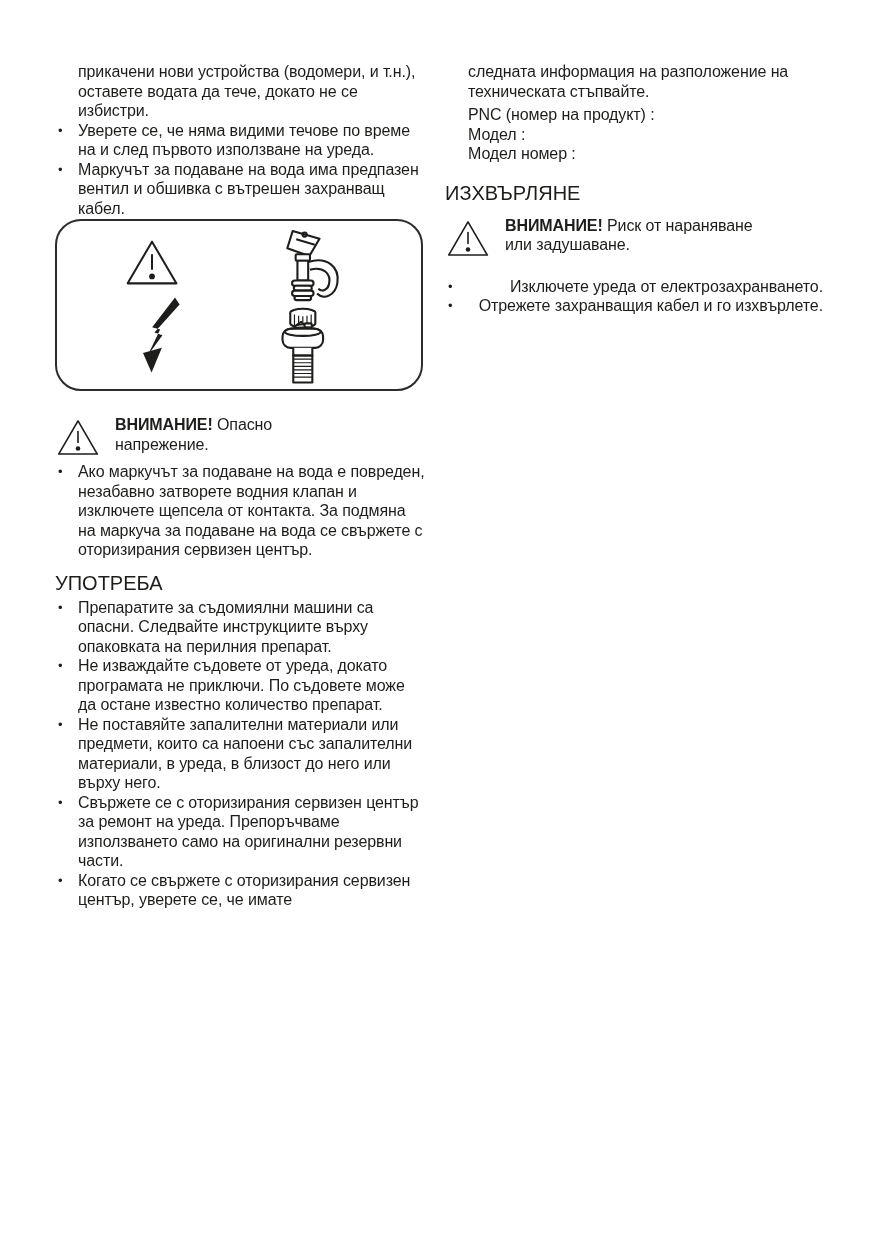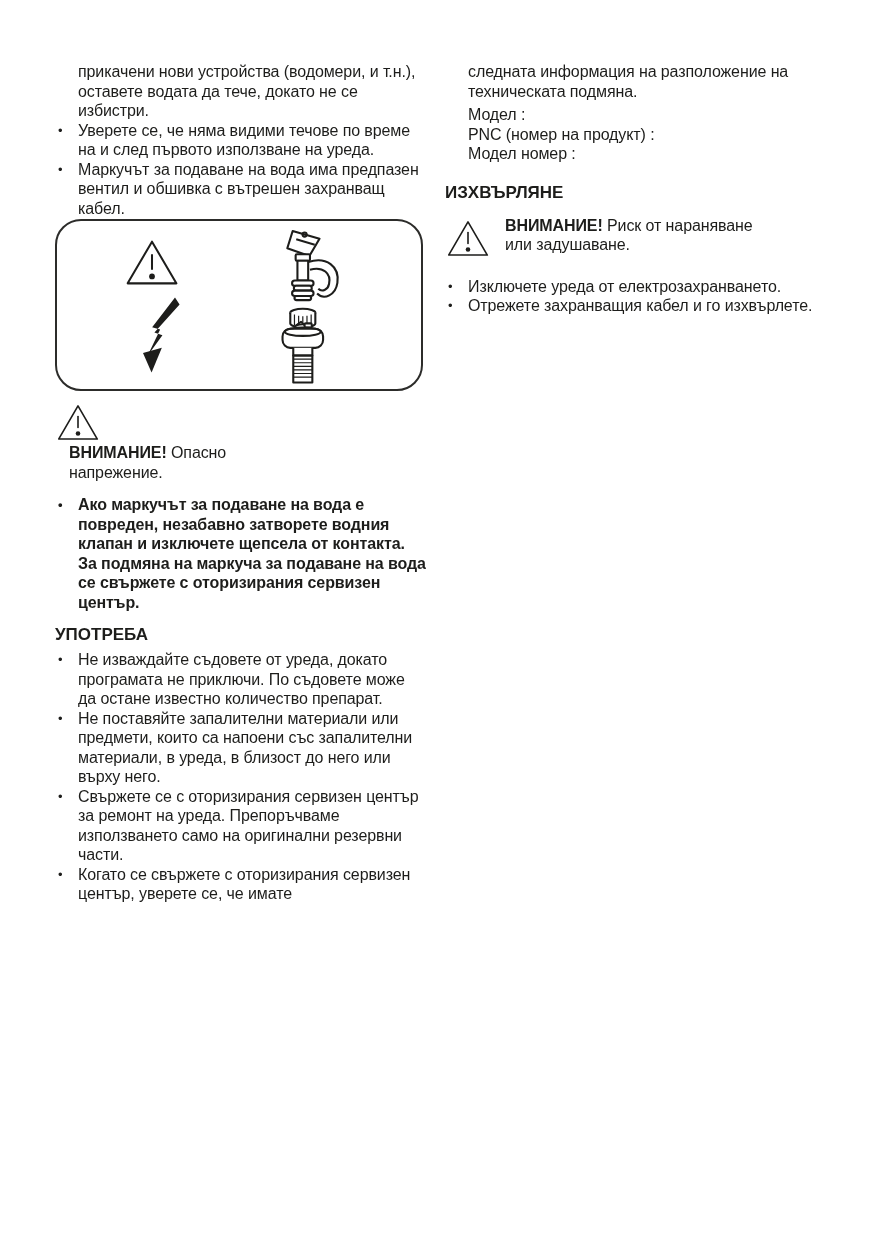--- a/index.html
+++ b/index.html
@@ -18,30 +18,30 @@
   .bullets li { position:relative; padding-left:23px; }
   .bullets li::before { content:"•"; position:absolute; left:3px; top:0; font-size:13px; }
   .figure-box {
     margin-top:1px; width:368px; height:172px;
     border:2px solid #2c2c2a; border-radius:26px; position:relative; background:#fff;
   }
   .fig-triangle { position:absolute; left:66px;  top:16px; width:58px; height:51px; }
   .fig-bolt     { position:absolute; left:86px;  top:74px; width:40px; height:80px; }
   .fig-tap      { position:absolute; left:208px; top:4px;  width:78px; height:161px; }
   .warn { display:flex; align-items:flex-start; }
-  .warn-l { margin-top:9px;flex-direction:column; }
+  .warn-l { margin-top:24px; }
   .warn-icon { flex:none; width:46px; height:41px; margin-top:2px; }
   .warn-text { margin-left:14px; }
   .warn-text .lbl { font-weight:bold;text-align:center; }
   .wt-narrow { width:205px; }
   .wt-mid { width:272px; }
-  .heading { font-size:17px; font-weight:bold; line-height:22px; margin:12px 0 4px 0; letter-spacing:0; }
+  .heading { font-size:20px; font-weight:normal; line-height:22px; margin:12px 0 4px 0; letter-spacing:0; }
   .heading-disposal { margin:18px 0 12px 0; }
-  .mt13 { margin-top:13px;font-weight:bold; }
-  .mt18 { margin-top:18px; }
+  .mt13 { margin-top:4px; }
+  .mt18 { margin-top:18px;text-align:right; }
   .plate { margin-top:4px; }
   .page-number { position:absolute; left:55px; top:1184px; font-weight:bold; font-size:14.5px; }
   svg .ln { fill:none; stroke:#1d1d1b; stroke-width:3.5; stroke-linejoin:round; }
   svg .fl { fill:#1d1d1b; }
 </style>
 </head>
 <body>
 
 <div class="page">
 
@@ -103,37 +103,38 @@
         <span>Опасно напрежение.</span>
       </p>
     </div>
 
     <ul class="bullets mt13">
       <li>Ако маркучът за подаване на вода е повреден, незабавно затворете водния клапан и изключете щепсела от контакта. За подмяна на маркуча за подаване на вода се свържете с оторизирания сервизен център.</li>
     </ul>
 
     <h2 class="heading">УПОТРЕБА</h2>
     <ul class="bullets">
+      <li>Препаратите за съдомиялни машини са опасни. Следвайте инструкциите върху опаковката на перилния препарат.</li>
       <li>Не изваждайте съдовете от уреда, докато програмата не приключи. По съдовете може да остане известно количество препарат.</li>
       <li>Не поставяйте запалителни материали или предмети, които са напоени със запалителни материали, в уреда, в близост до него или върху него.</li>
     </ul>
 
     <ul class="bullets">
       <li>Свържете се с оторизирания сервизен център за ремонт на уреда. Препоръчваме използването само на оригинални резервни части.</li>
       <li>Когато се свържете с оторизирания сервизен център, уверете се, че имате</li>
     </ul>
   </div>
 
   <div class="col col-right">
 
-    <p class="indent">следната информация на разположение на техническата подмяна.</p>
+    <p class="indent">следната информация на разположение на техническата стъпвайте.</p>
 
     <div class="plate indent">
+      <div>PNC (номер на продукт) :</div>
       <div>Модел :</div>
-      <div>PNC (номер на продукт) :</div>
       <div>Модел номер :</div>
     </div>
 
     <h2 class="heading heading-disposal">ИЗХВЪРЛЯНЕ</h2>
 
     <div class="warn">
       <svg class="warn-icon" viewBox="0 0 100 88">
         <path class="ln" stroke-width="6.5" d="M50 8 L92 80 L8 80 Z"></path>
         <path class="ln" stroke-width="7" stroke-linecap="round" d="M50 31 v24"></path>
         <circle class="fl" cx="50" cy="68" r="5"></circle>

